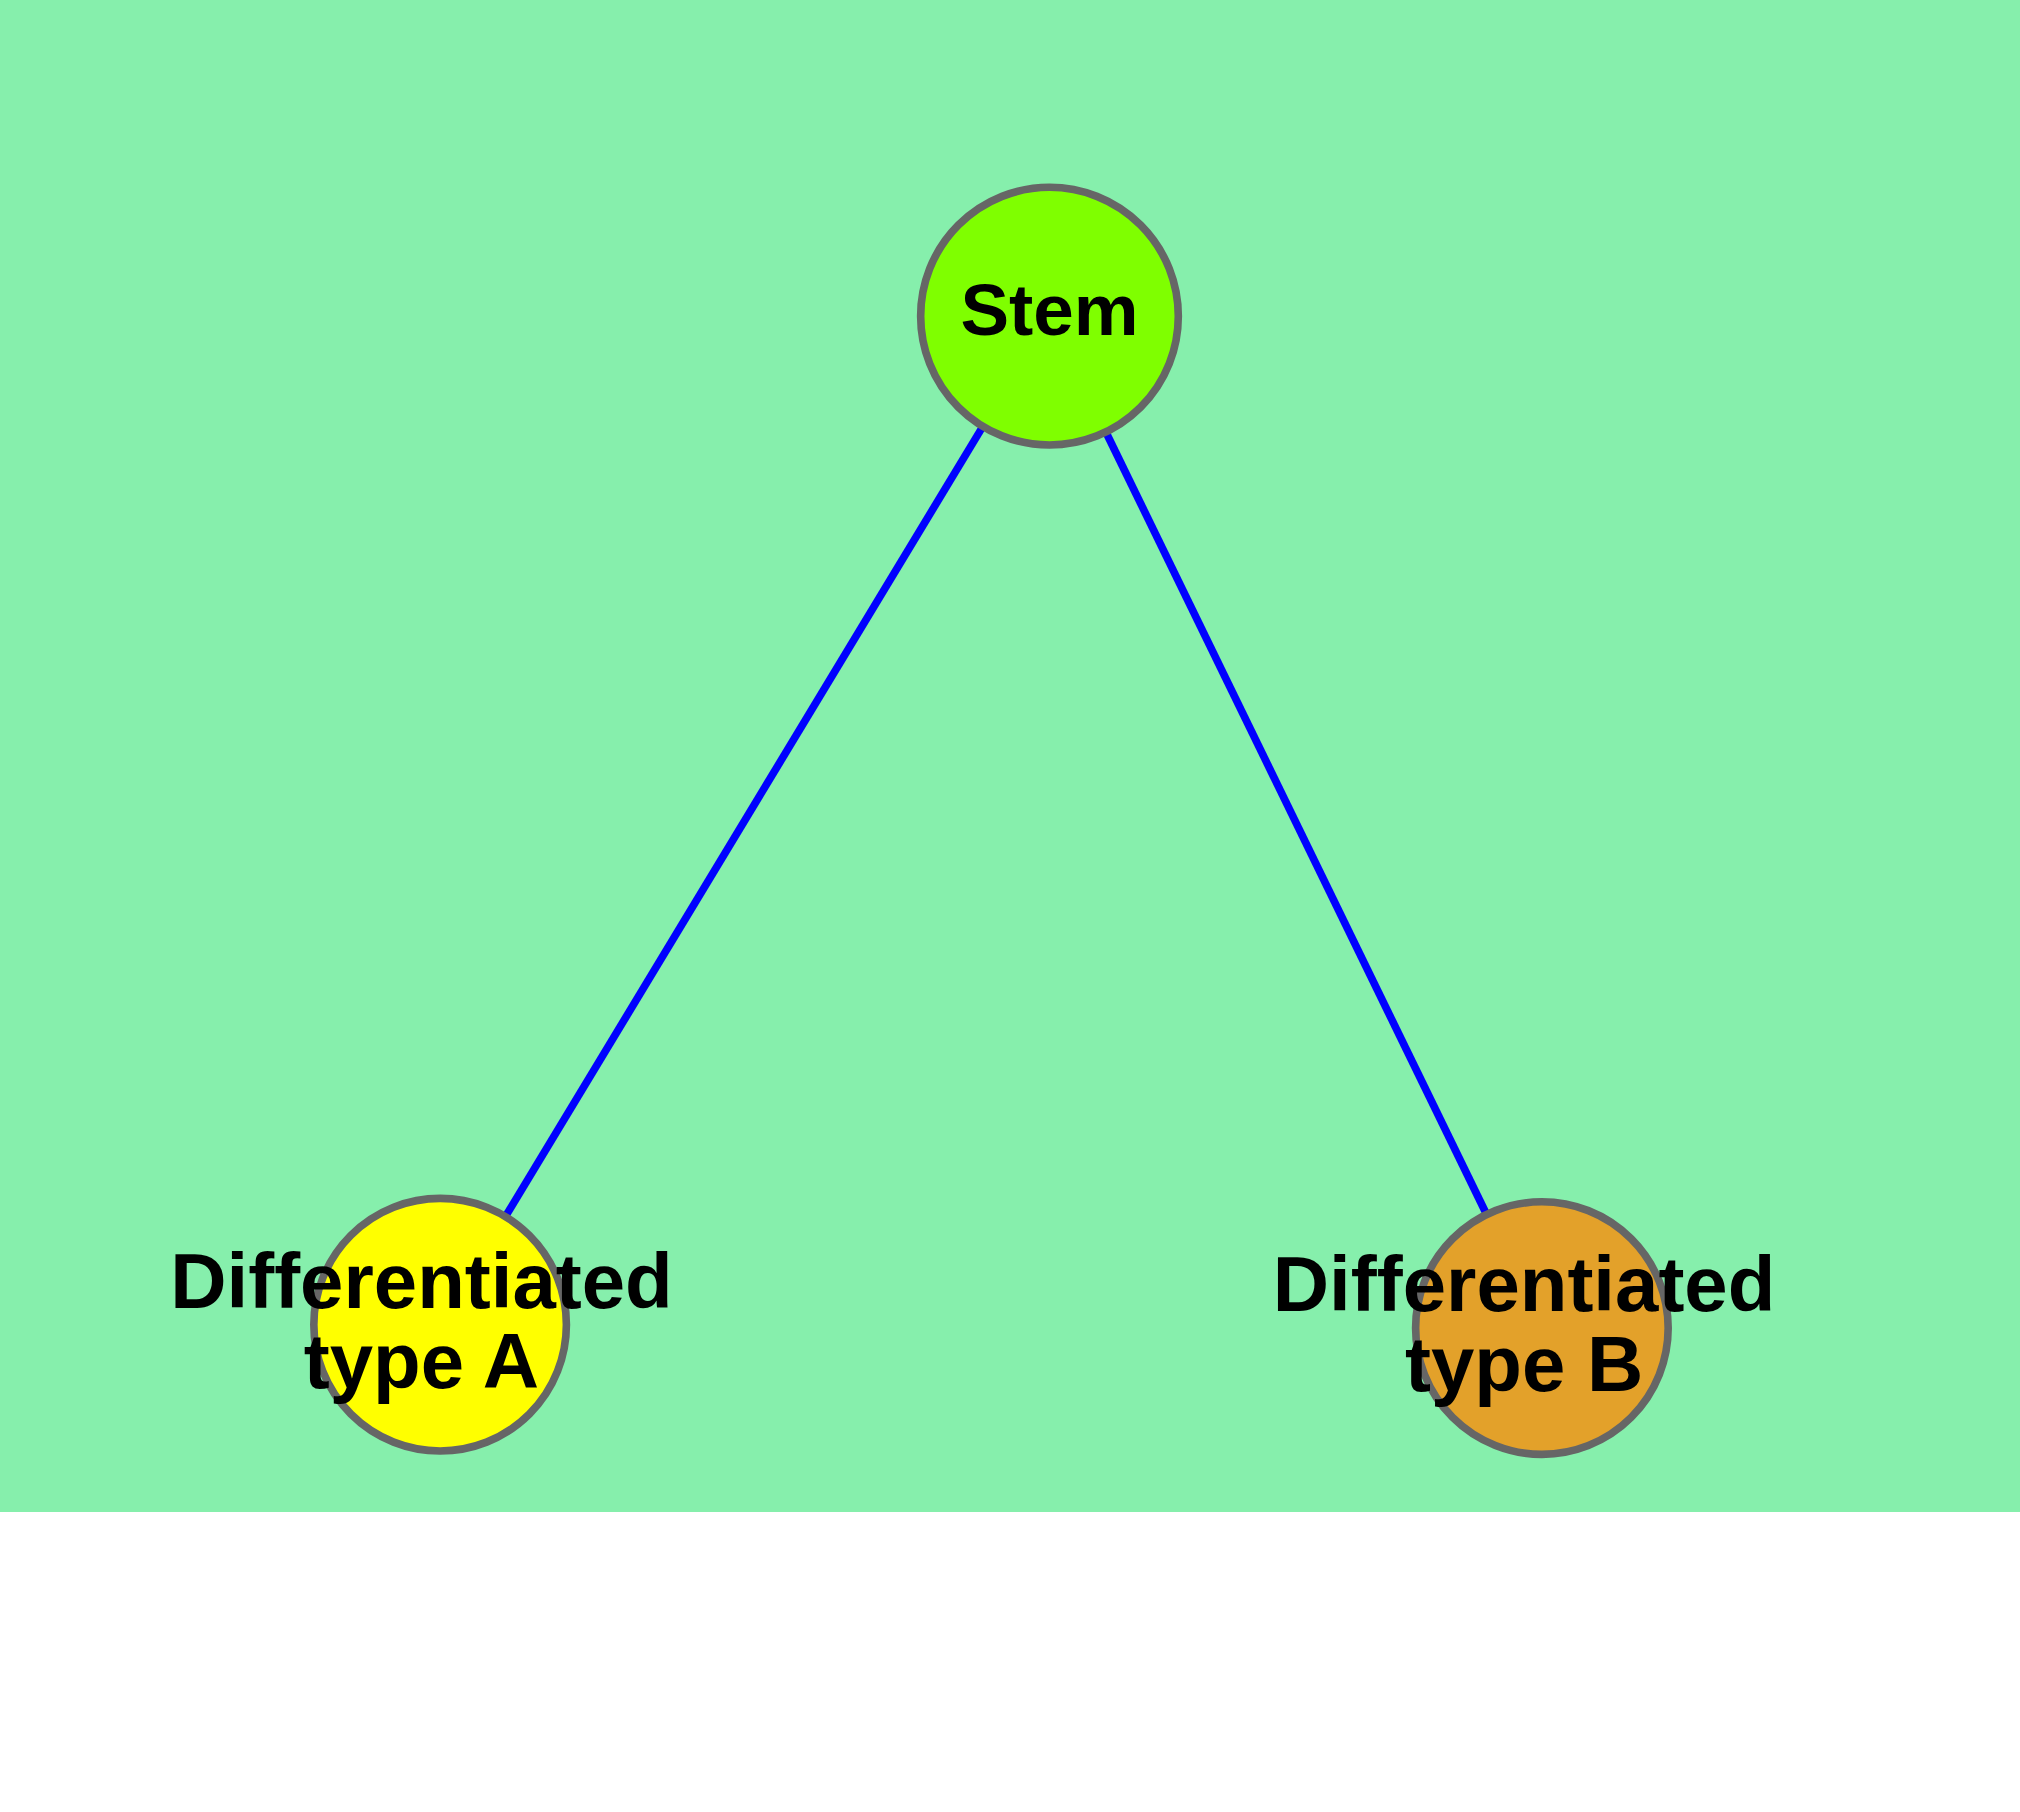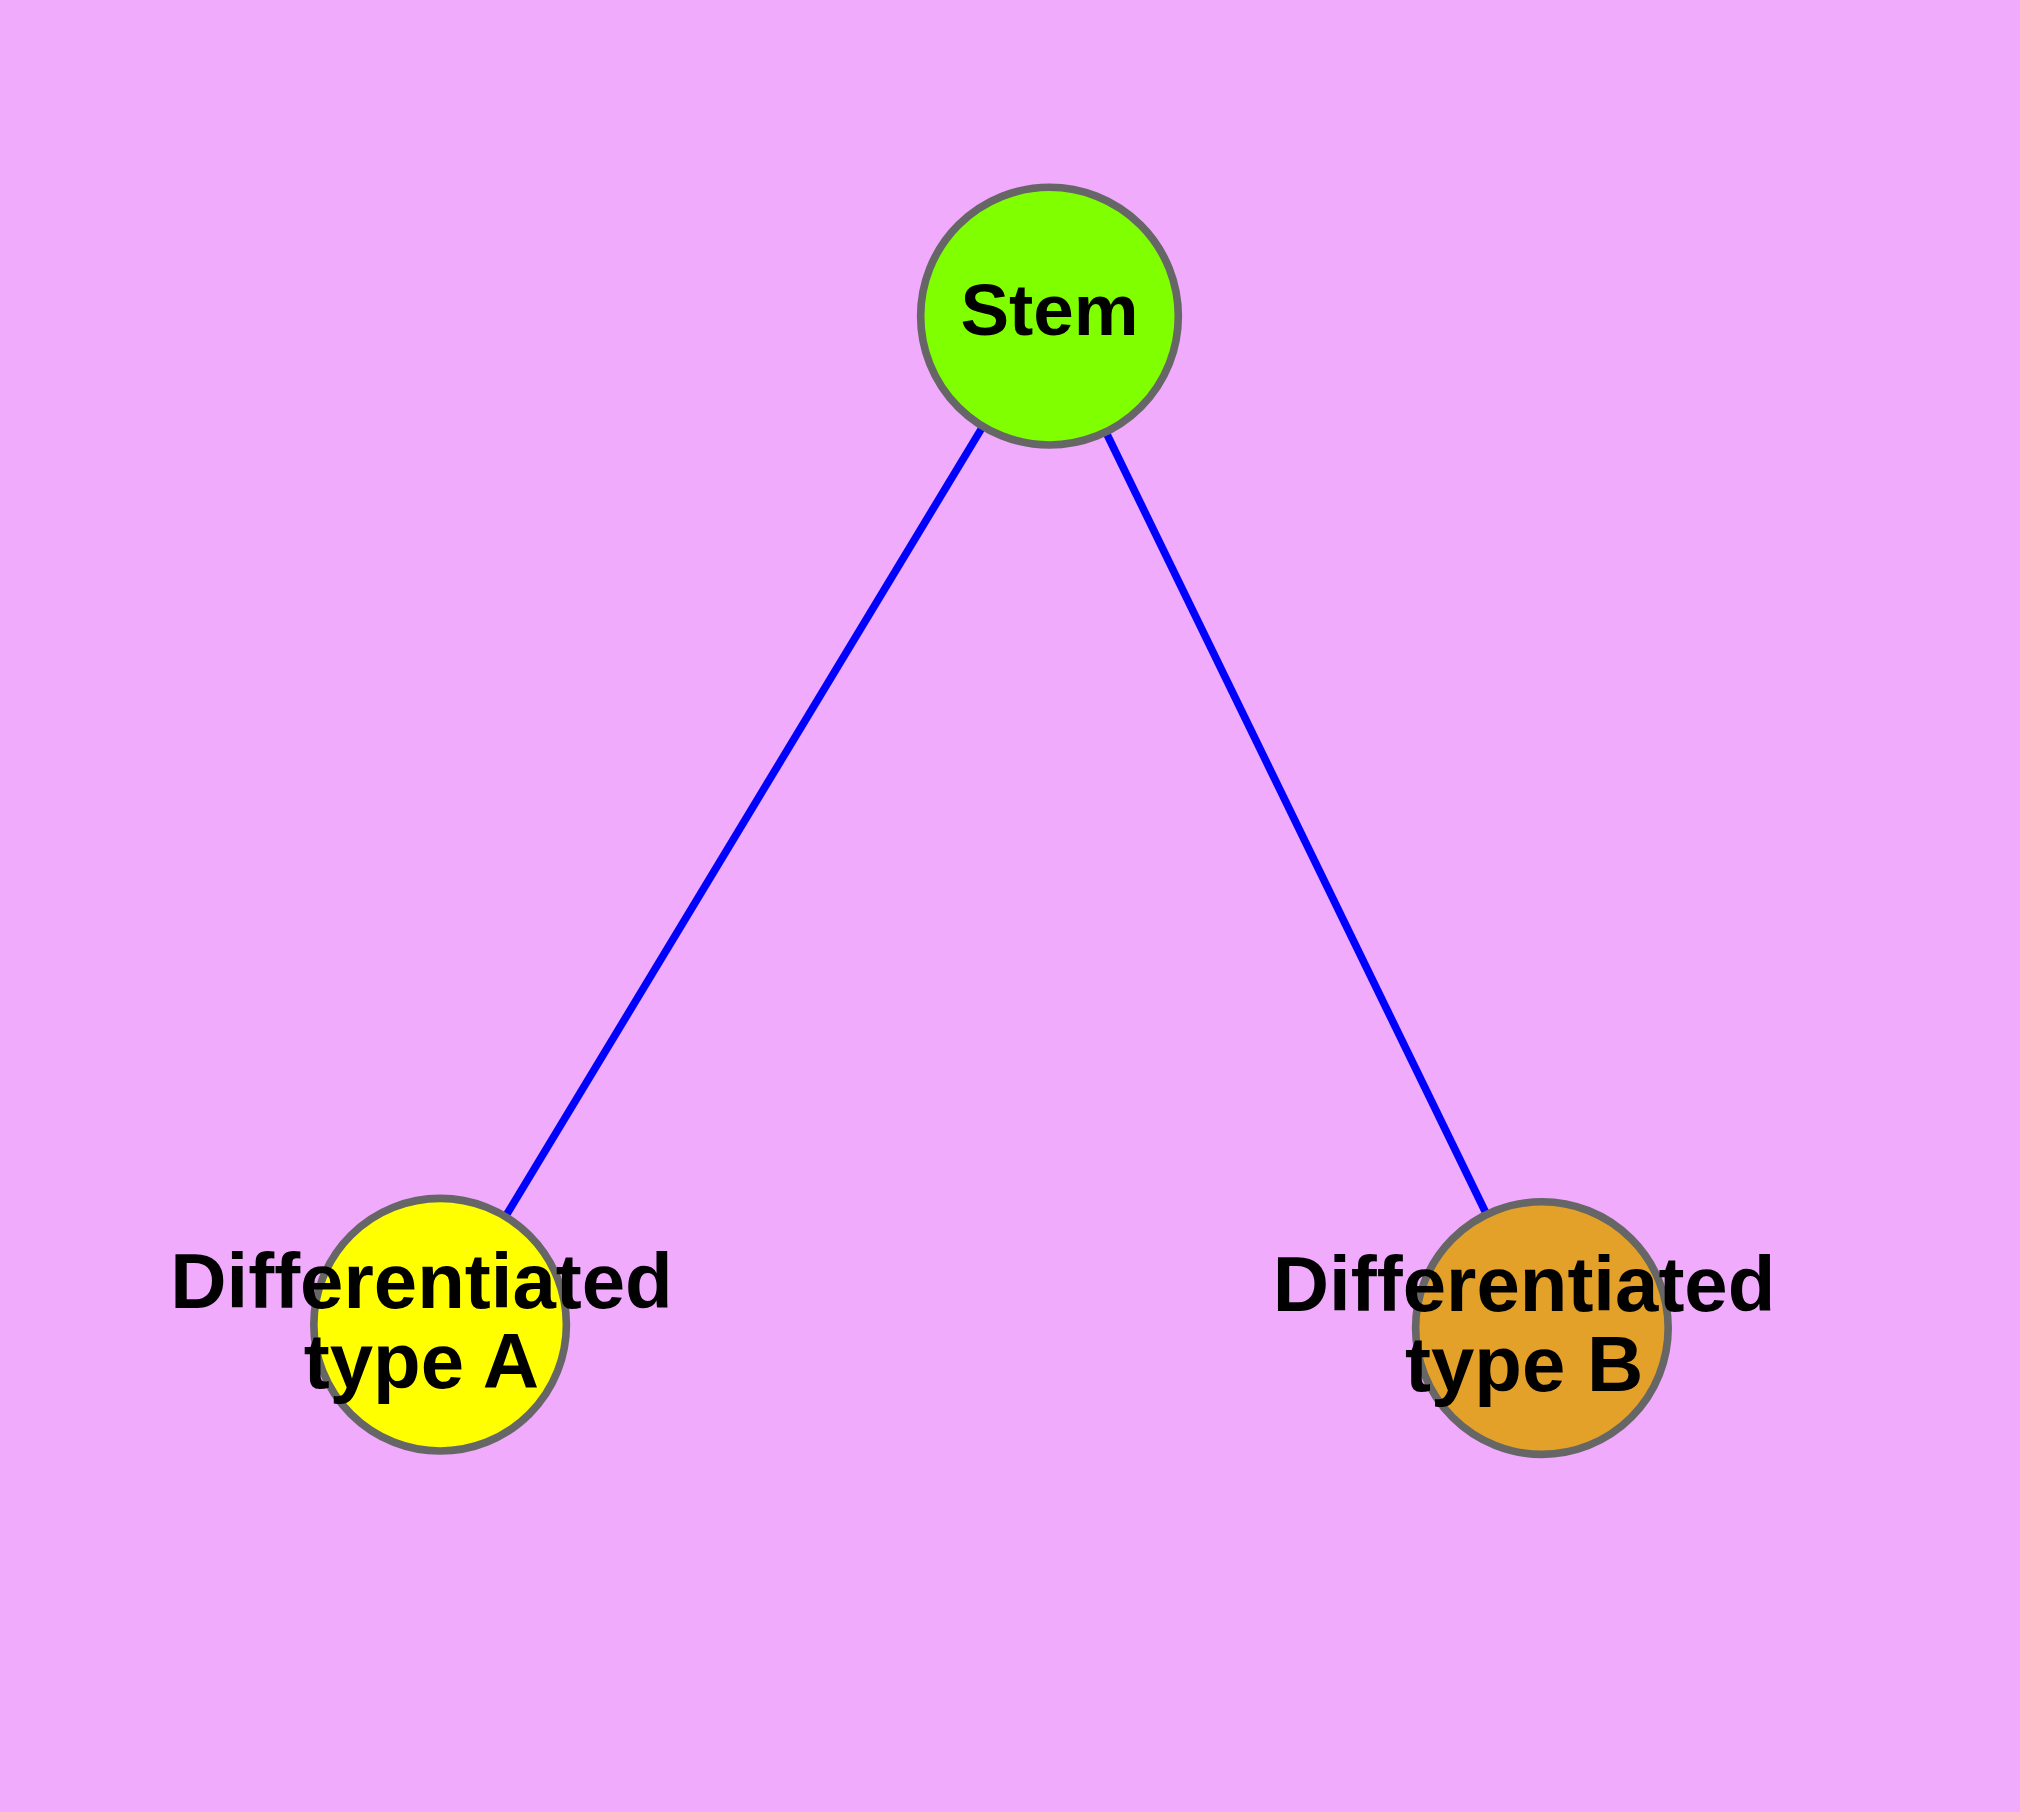--- a/index.html
+++ b/index.html
@@ -43,21 +43,21 @@
   .label-stem {
     font-size: 86px;
   }
   .label-leaf {
     font-size: 92px;
   }
 </style>
 </head>
 <body>
 
-<div id="canvas" style="width: 2021px; height: 1812px; background: #f0abfc; text-decoration: underline;">
+<div id="canvas" style="width: 2021px; height: 1512px; background: #86efac; text-decoration: underline;">
   <svg id="graph-svg" viewBox="0 0 2384 2138">
 
     <g>
       <line class="edge-line" x1="1159.3950856404895" y1="503.0971461582998" x2="596.0535015760992" y2="1435.4705606737718" stroke="#0000ff" stroke-width="9"></line>
       <line class="edge-line" x1="1304.507297564594" y1="509.6776476628661" x2="1753.8053464662862" y2="1433.0199374883748" stroke="#0000ff" stroke-width="9"></line>
     </g>
 
     <g>
       <circle class="node-circle" cx="1238" cy="373" r="152" fill="#7fff00" stroke="#666666"></circle>
       <circle class="node-circle" cx="519" cy="1563" r="149" fill="#ffff00" stroke="#666666"></circle>

